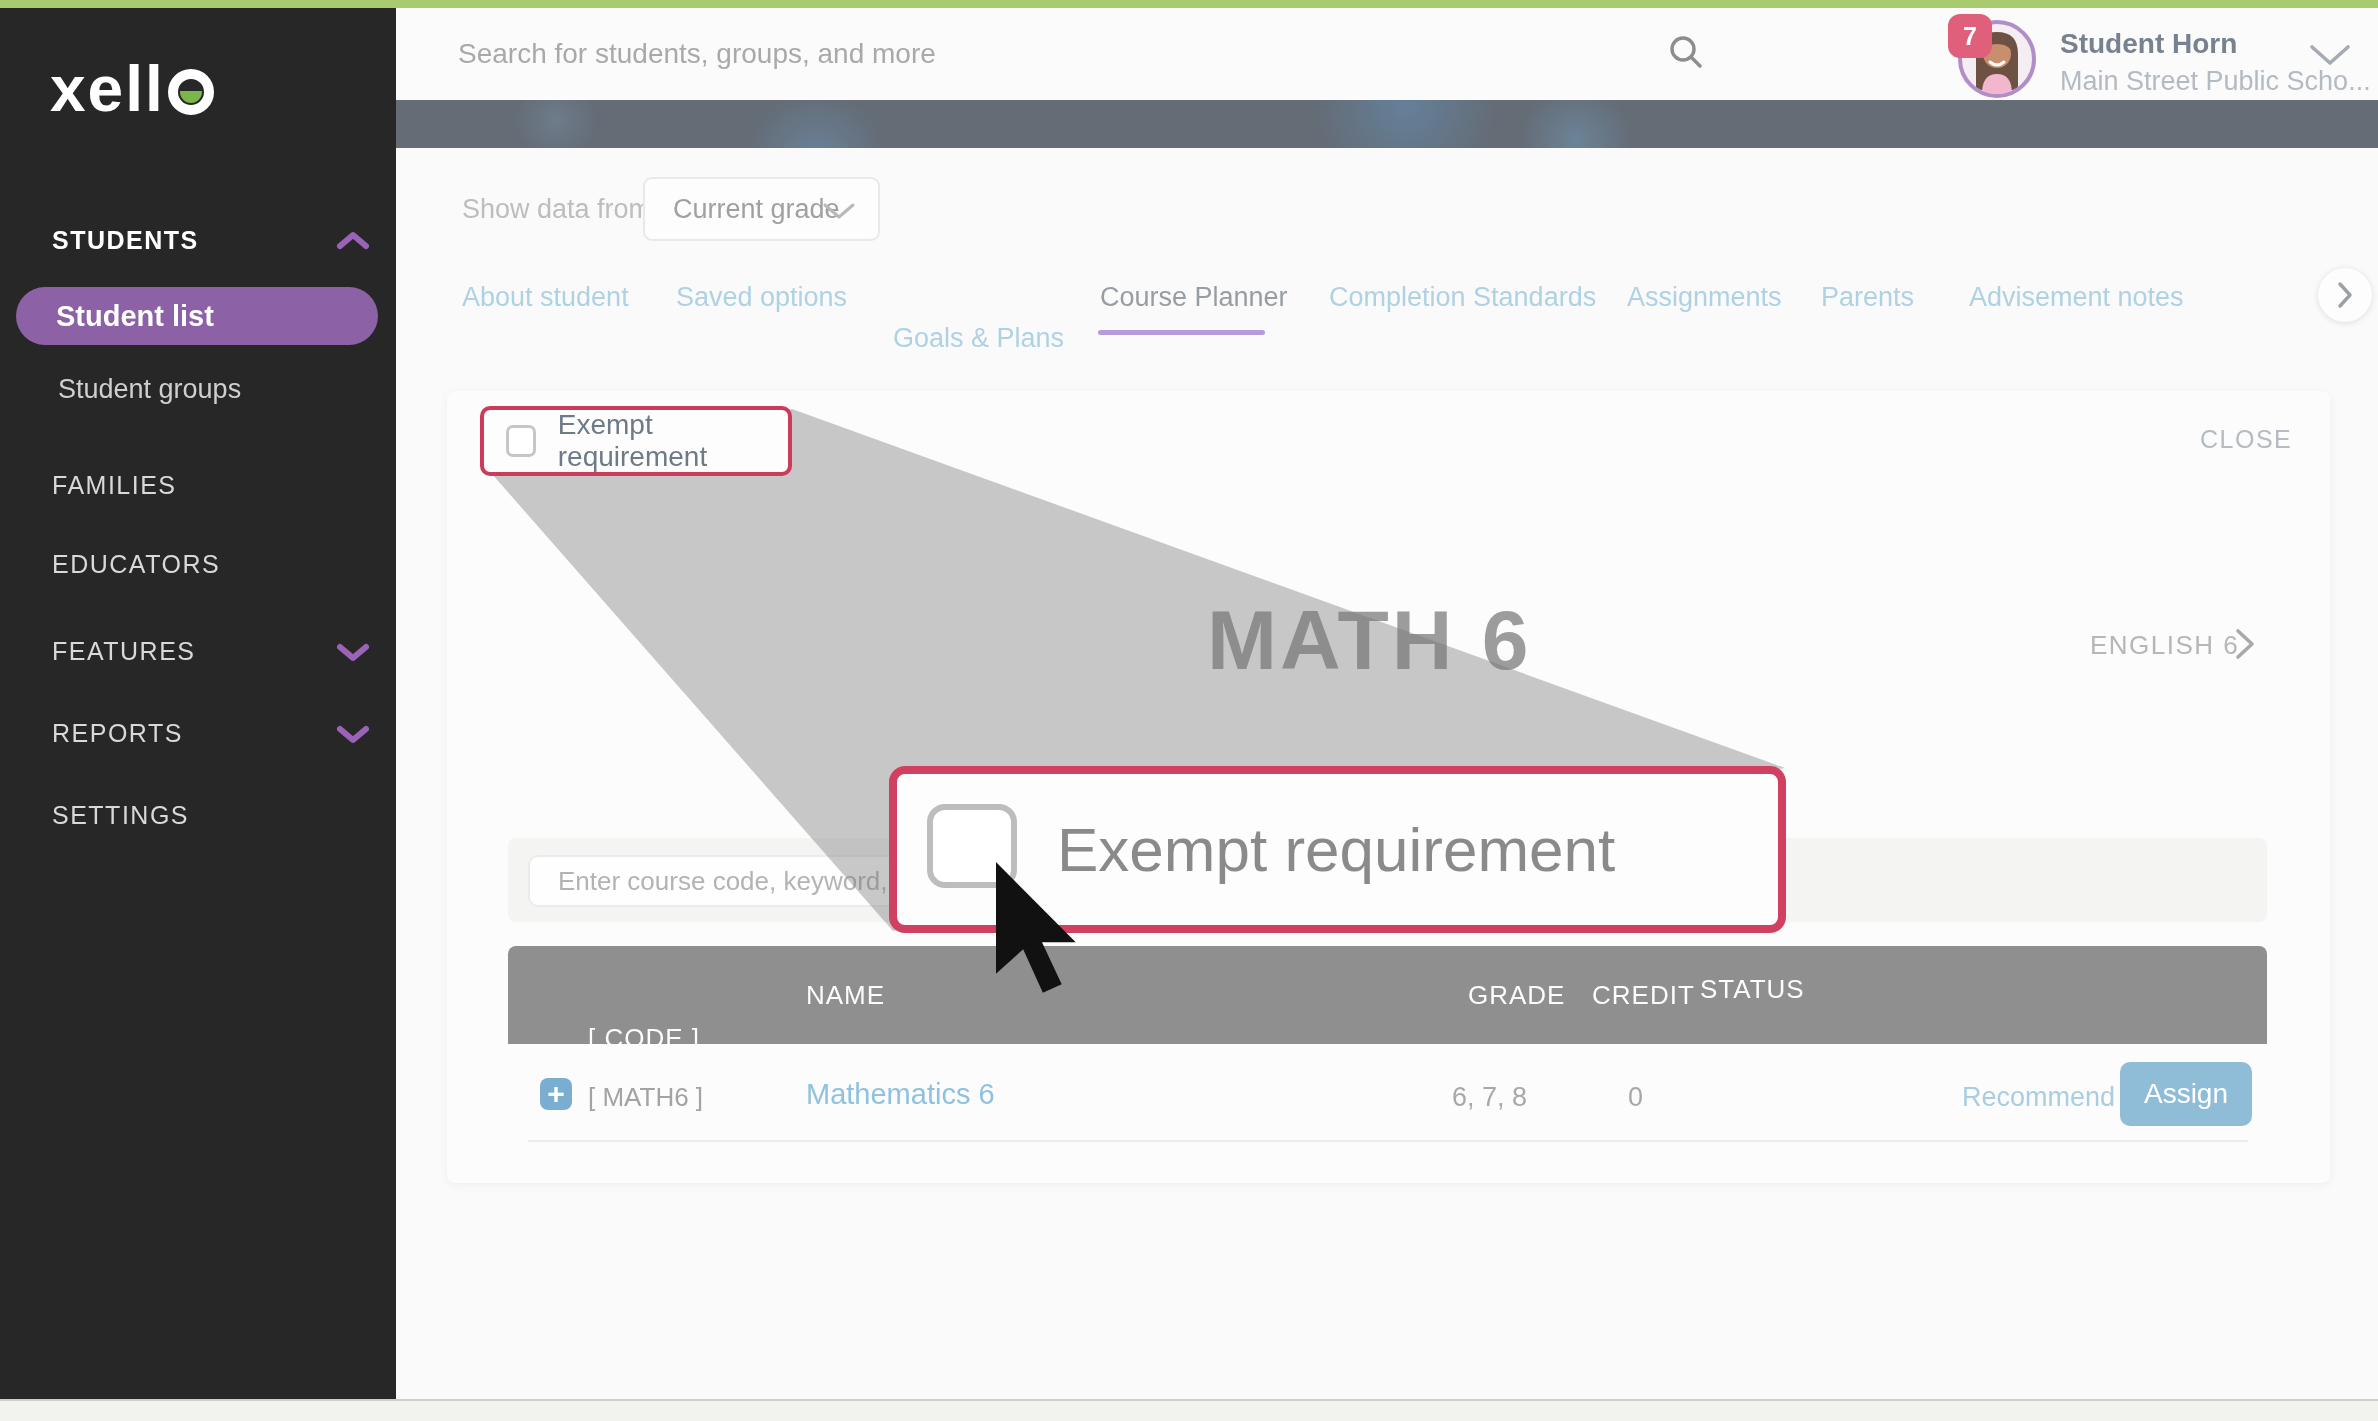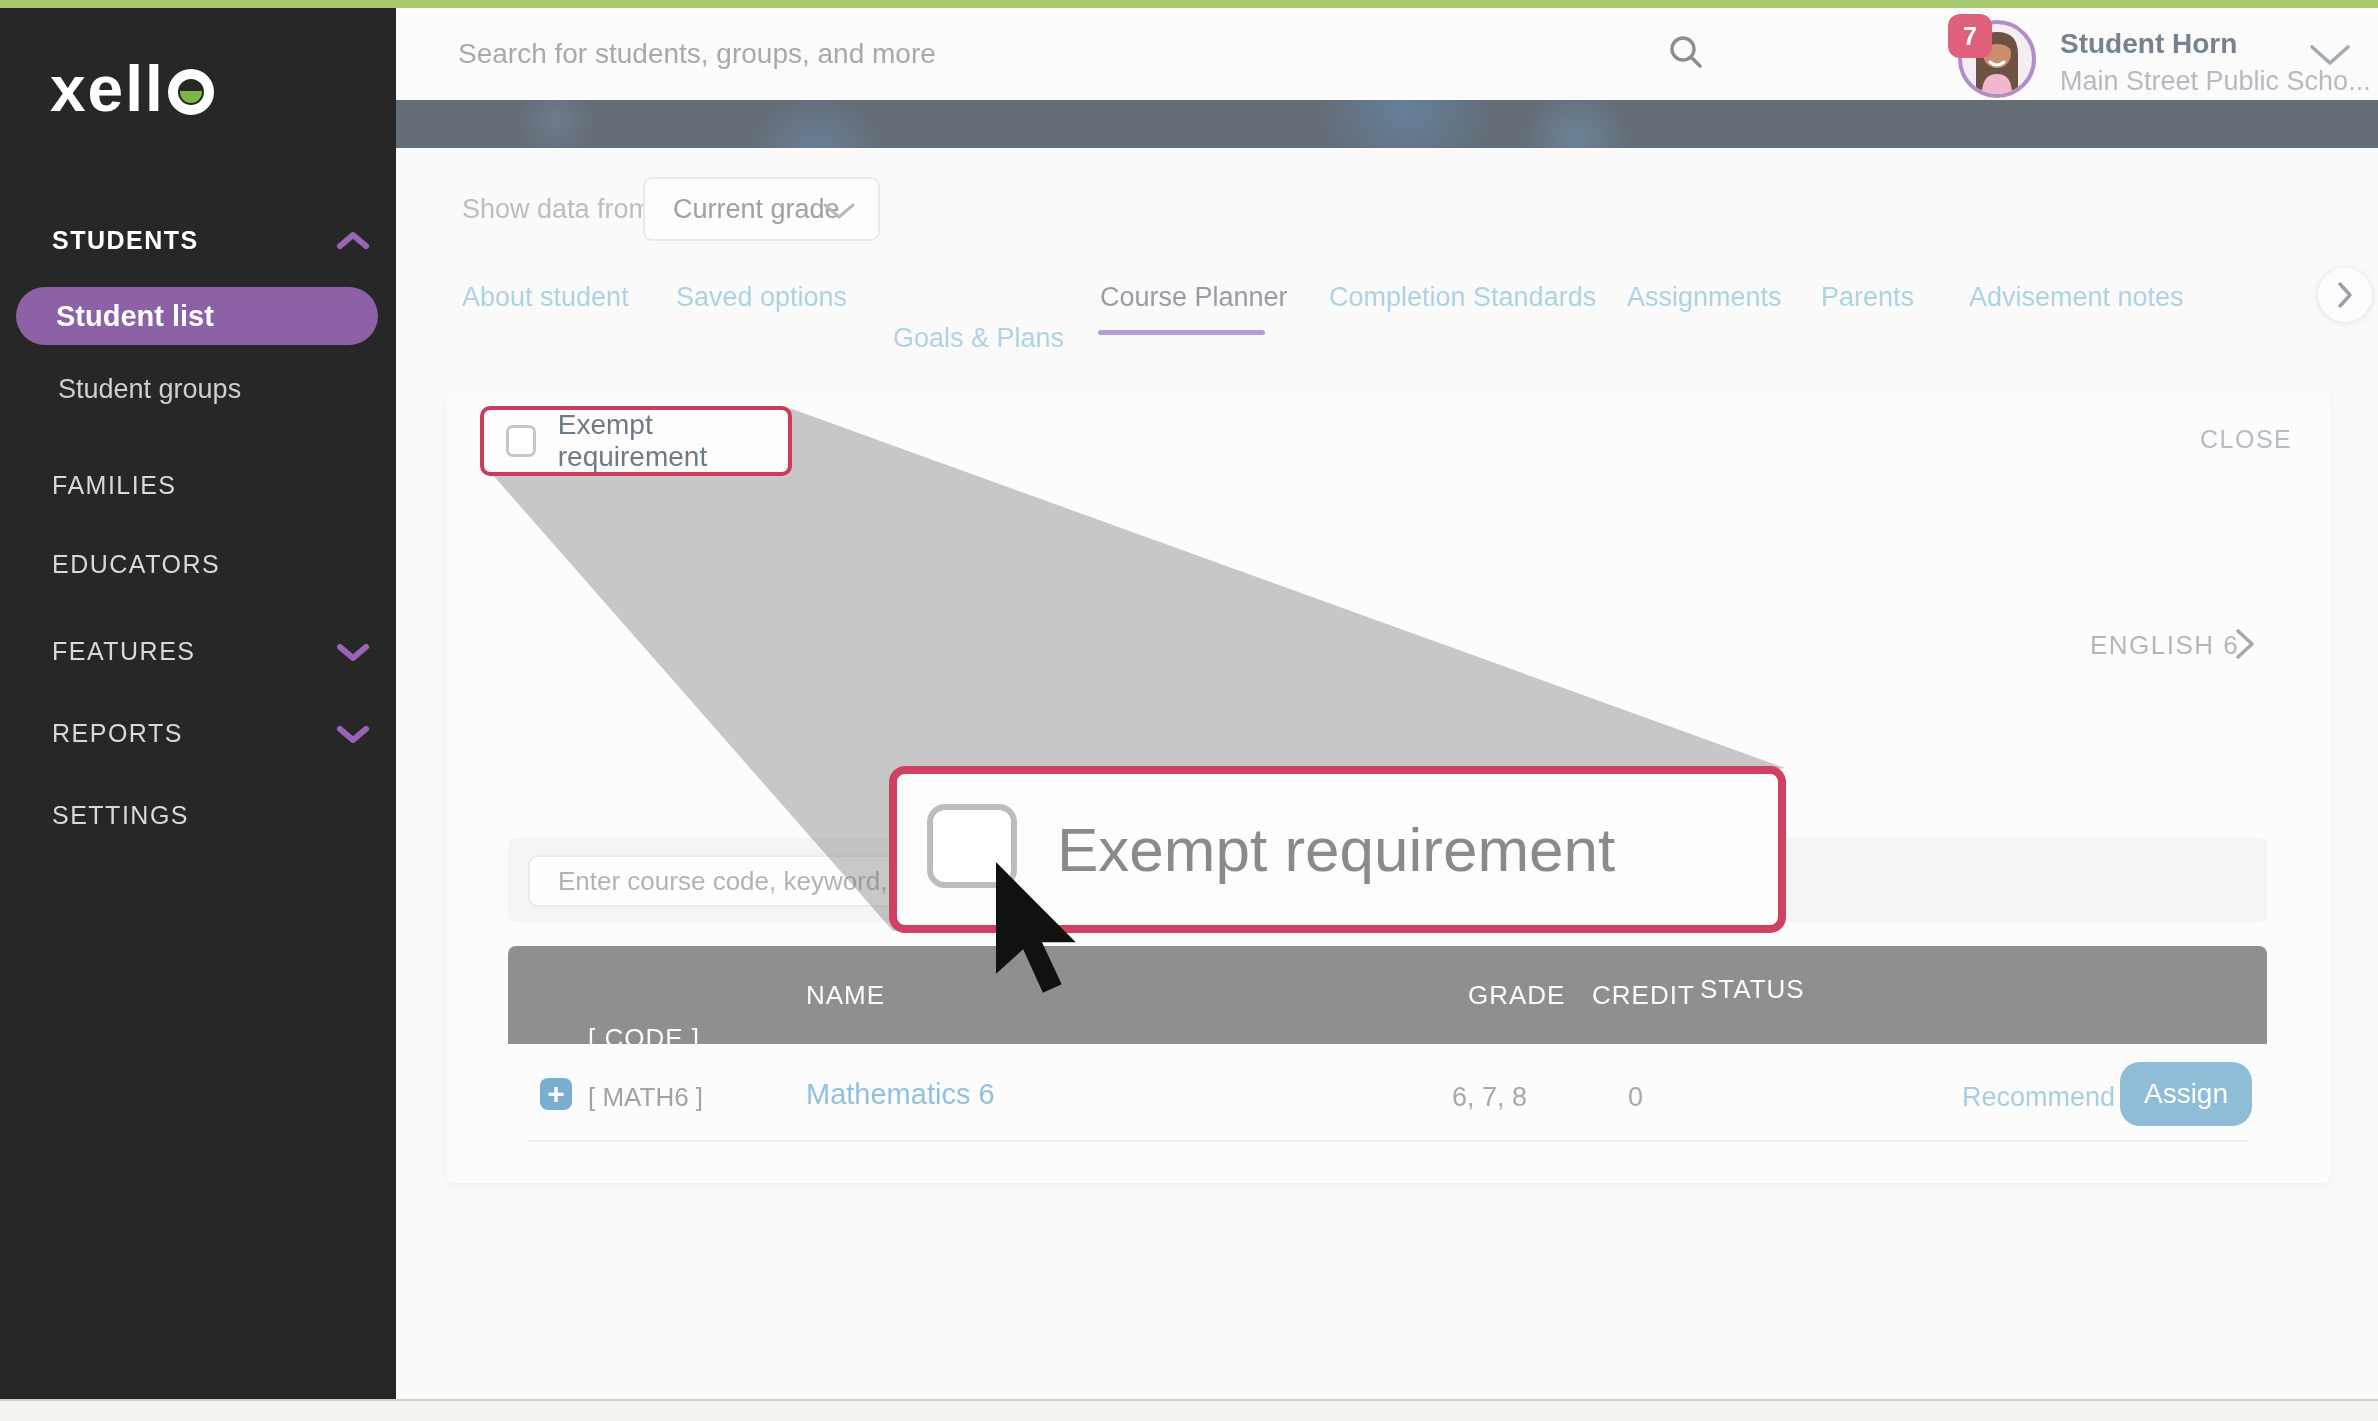--- a/index.html
+++ b/index.html
@@ -63,21 +63,21 @@
   .course-search input::placeholder{color:#b3b3b3;}
   .thead{position:absolute;left:508px;top:946px;width:1759px;height:98px;background:#8f8f8f;border-radius:8px 8px 0 0;z-index:1;}
   .th{position:absolute;top:34px;color:#fdfdfd;font-size:26px;letter-spacing:1px;white-space:nowrap;}
   .trow{position:absolute;left:508px;top:1044px;width:1759px;height:96px;z-index:1;}
   .plus-btn{position:absolute;left:32px;top:34px;width:32px;height:32px;background:#79aed0;border-radius:8px;color:#fff;font-size:30px;font-weight:bold;display:flex;align-items:center;justify-content:center;line-height:1;}
   .td-code{position:absolute;left:80px;top:38px;font-size:26px;color:#a3a3a3;white-space:nowrap;}
   .td-name{position:absolute;left:298px;top:34px;font-size:29px;color:#8ec2de;white-space:nowrap;}
   .td-grade{position:absolute;left:944px;top:38px;font-size:27px;color:#a8a8a8;}
   .td-credit{position:absolute;left:1120px;top:38px;font-size:27px;color:#a8a8a8;}
   .td-recommend{position:absolute;left:1454px;top:38px;font-size:27px;color:#a9cde1;}
-  .assign-btn{position:absolute;left:1612px;top:18px;width:132px;height:64px;background:#8fbcd7;border:none;border-radius:20px;color:#fff;font-size:28px;font-family:"Liberation Sans",sans-serif;display:flex;align-items:center;justify-content:center;}
+  .assign-btn{position:absolute;left:1612px;top:18px;width:132px;height:64px;background:#8fbcd7;border:none;border-radius:10px;color:#fff;font-size:28px;font-family:"Liberation Sans",sans-serif;display:flex;align-items:center;justify-content:center;}
   .row-divider{position:absolute;left:528px;top:1140px;width:1720px;height:2px;background:#ededed;z-index:1;}
   
   .beam{position:absolute;left:0;top:0;z-index:4;pointer-events:none;}
   .callout{position:absolute;left:889px;top:766px;width:897px;height:167px;background:#fdfdfd;border:8px solid #d04060;border-radius:16px;z-index:5;display:flex;align-items:center;}
   .cb-lg{position:absolute;left:30px;top:30px;width:90px;height:84px;border:6px solid #bdbdbd;border-radius:18px;background:#fff;}
   .callout span{margin-left:160px;font-size:62px;color:#8a8a8a;white-space:nowrap;}
   .cursor{position:absolute;left:996px;top:862px;z-index:7;}
   
   .bottom-strip{position:absolute;left:0;top:1399px;width:2378px;height:22px;background:#f2f2ef;border-top:2px solid #cfcfc9;z-index:8;}
 </style>
@@ -167,20 +167,21 @@
   <div class="tab-next">
     <svg width="20" height="30" viewBox="0 0 20 30">
         <polyline points="5,4 15,15 5,26" fill="none" stroke="#9aa0a6" stroke-width="3.4" stroke-linecap="round" stroke-linejoin="round"></polyline>
       </svg>
   </div>
 
   <div class="card"></div>
 
   <div class="close-btn">CLOSE</div>
 
+  <div class="heading">MATH 6</div>
 
   <div class="next-course">ENGLISH 6</div>
   <svg class="next-chev" width="26" height="36" viewBox="0 0 26 36">
       <polyline points="6,5 20,18 6,31" fill="none" stroke="#a9a9a9" stroke-width="3.6" stroke-linecap="round" stroke-linejoin="round"></polyline>
     </svg>
 
   <div class="course-search">
     <input type="text" placeholder="Enter course code, keyword, or" style="">
   </div>
 

